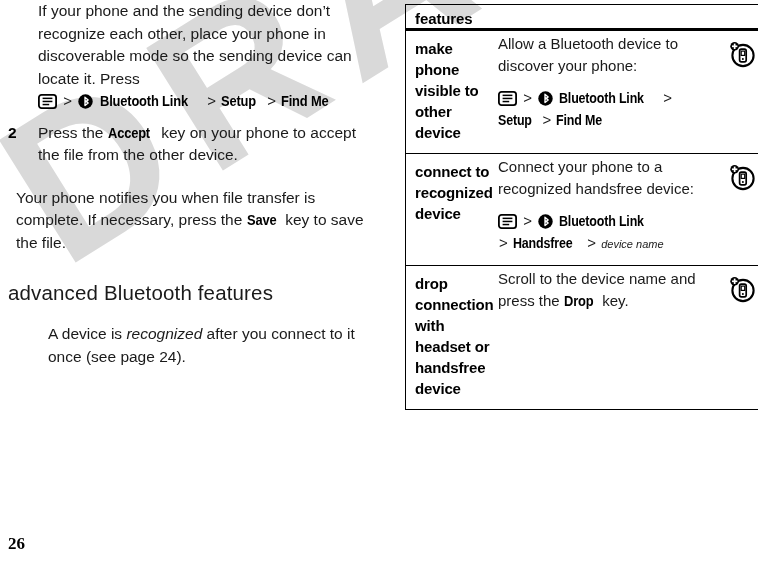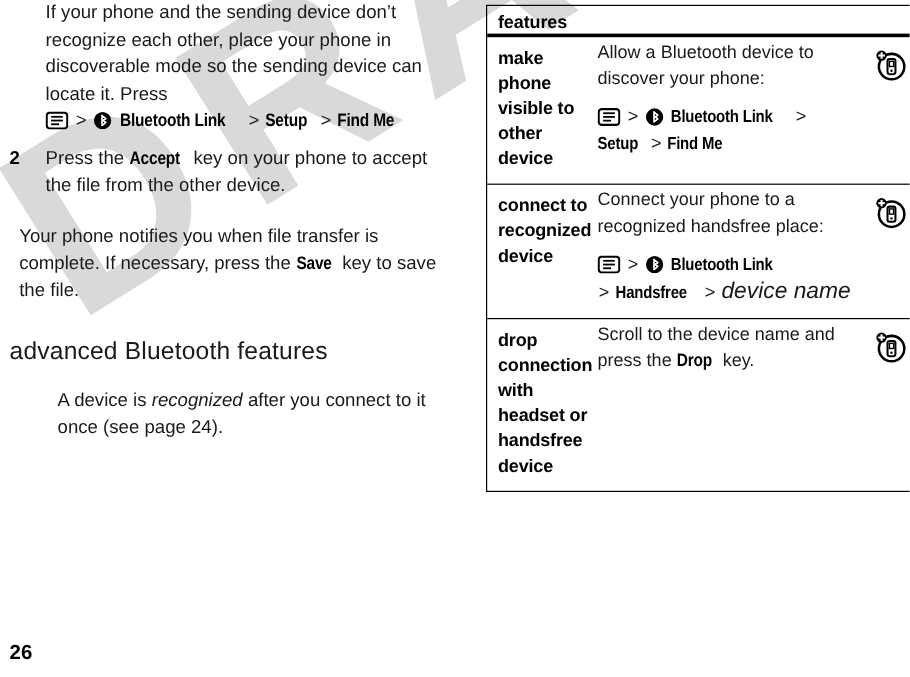--- a/index.html
+++ b/index.html
@@ -206,20 +206,21 @@
   }
 
   
   #footer {
     position: absolute;
     left: 0px;
     bottom: 10px;
     width: 400px;
     display: flex;
     align-items: flex-end;
+    font-family: Liberation Serif, serif;
   }
   #page-number {
     font-size: 17px;
     font-weight: bold;
     color: #000;
     width: 30px;
   }
   #footer-title {
     font-size: 15px;
     color: #1a1a1a;
@@ -326,21 +327,21 @@
             <rect x="6.8" y="4.6" width="1.7" height="5.4" fill="#fff"></rect>
             <rect x="4.95" y="6.45" width="5.4" height="1.7" fill="#fff"></rect>
           </svg>
         </span>
       </div>
     </div>
 
     <div class="tbl-row">
       <div class="cell-name">connect to recognized device</div>
       <div class="cell-desc">
-        <span>Connect your phone to a recognized handsfree place:</span>
+        <span>Connect your phone to a recognized handsfree device:</span>
         <div class="cell-path">
           <span class="menu-icon">
             <svg viewBox="0 0 19 15" width="19" height="15" xmlns="http://www.w3.org/2000/svg">
               <rect x="0.9" y="0.9" width="17.2" height="13.2" rx="2.6" ry="2.6" fill="none" stroke="#000" stroke-width="1.8"></rect>
               <rect x="4.6" y="3.6" width="9.8" height="1.5" fill="#000"></rect>
               <rect x="4.6" y="6.7" width="9.8" height="1.5" fill="#000"></rect>
               <rect x="4.6" y="9.8" width="6.6" height="1.5" fill="#000"></rect>
             </svg>
           </span>
           <span class="sep">&gt;</span>
@@ -348,21 +349,21 @@
             <svg viewBox="0 0 15 15" width="15" height="15" xmlns="http://www.w3.org/2000/svg">
               <circle cx="7.5" cy="7.5" r="7.2" fill="#000"></circle>
               <path d="M6.9 3.2 L10.2 5.9 L7.0 8.5 L7.0 3.4 L7.0 11.6 L10.2 9.0 L6.9 6.4" fill="none" stroke="#fff" stroke-width="1.35" stroke-linejoin="round" stroke-linecap="round"></path>
             </svg>
           </span>
           <span class="key-sm">Bluetooth Link</span>
           <br>
           <span class="sep">&gt;</span>
           <span class="key-sm">Handsfree</span>
           <span class="sep">&gt;</span>
-          <span class="italic" style="font-size:19px;">device name</span>
+          <span class="italic" style="font-size:11px;">device name</span>
         </div>
       </div>
       <div class="cell-icon">
         <span class="phone-plus-icon">
           <svg viewBox="0 0 30 30" width="30" height="30" xmlns="http://www.w3.org/2000/svg">
             <circle cx="16" cy="16.5" r="10.6" fill="none" stroke="#000" stroke-width="2.1"></circle>
             <rect x="12.6" y="10.2" width="6.6" height="12.6" rx="1.7" ry="1.7" fill="none" stroke="#000" stroke-width="1.7"></rect>
             <rect x="14.2" y="12.1" width="3.5" height="4.3" fill="none" stroke="#000" stroke-width="1.2"></rect>
             <circle cx="15.9" cy="20.0" r="1.0" fill="#000"></circle>
             <circle cx="7.6" cy="7.3" r="4.3" fill="#000"></circle>

